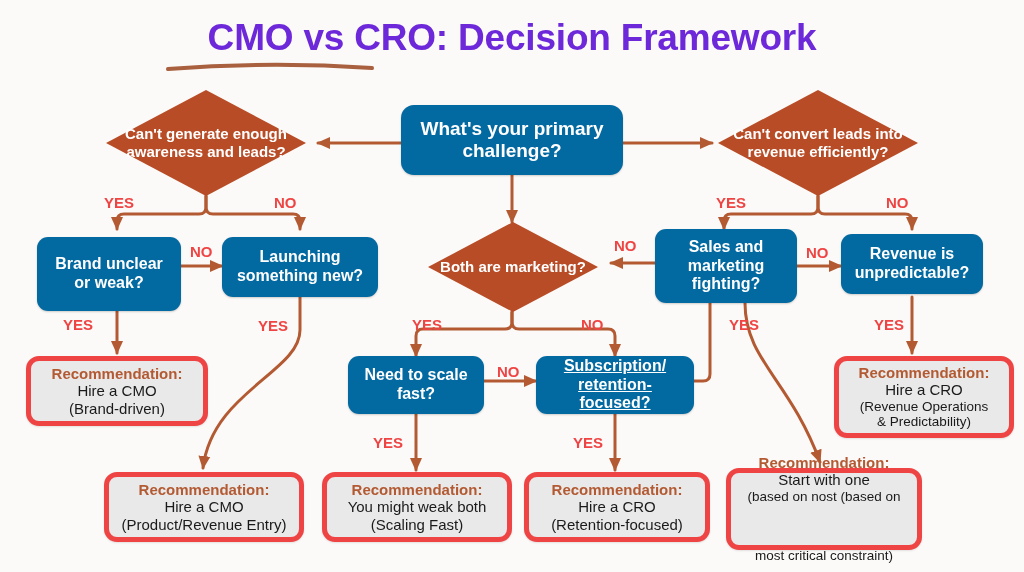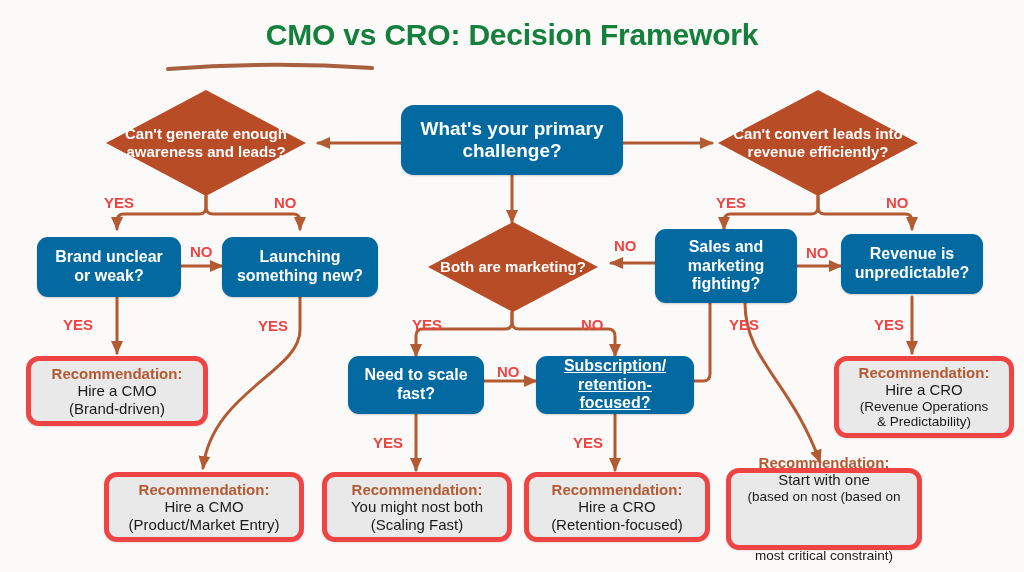--- a/index.html
+++ b/index.html
@@ -29,23 +29,23 @@
     z-index: 3;
   }
   
   .title-wrap {
     position: absolute;
     left: 0; top: 18px; width: 1024px;
     text-align: center;
     z-index: 4;
   }
   .title-text {
-    font-size: 30px;
-    font-weight: bold;
-    color: #15803d;
+    font-size: 37px;
+    font-weight: bold;
+    color: #6d28d9;
     letter-spacing: -0.2px;
     line-height: 1.1;
     display: inline-block;
   }
   .title-underline {
     position: absolute;
     left: 165px; top: 62px;
     width: 210px; height: 12px;
   }
   
@@ -208,21 +208,21 @@
 
   <div class="diamond" style="left:428px; top:222px; width:170px; height:90px;">
     <div class="dshape"></div>
     <div class="dlabel">Both are marketing?</div>
   </div>
 
   <div class="node qbox root" style="left:401px; top:105px; width:222px; height:70px;">
     <span>What's your primary challenge?</span>
   </div>
 
-  <div class="node qbox" style="left:37px; top:237px; width:144px; height:60px;">
+  <div class="node qbox" style="left:37px; top:237px; width:144px; height:74px;">
     <span>Brand unclear or weak?</span>
   </div>
 
   <div class="node qbox" style="left:222px; top:237px; width:156px; height:60px;">
     <span>Launching something new?</span>
   </div>
 
   <div class="node qbox" style="left:348px; top:356px; width:136px; height:58px;">
     <span>Need to scale fast?</span>
   </div>
@@ -241,26 +241,26 @@
 
   <div class="node recbox" style="left:26px; top:356px; width:182px; height:70px;">
     <div class="rec-head">Recommendation:</div>
     <div class="rec-body">Hire a CMO</div>
     <div class="rec-body">(Brand-driven)</div>
   </div>
 
   <div class="node recbox" style="left:104px; top:472px; width:200px; height:70px;">
     <div class="rec-head">Recommendation:</div>
     <div class="rec-body">Hire a CMO</div>
-    <div class="rec-body">(Product/Market Entry)</div>
+    <div class="rec-body">(Product/Revenue Entry)</div>
   </div>
 
   <div class="node recbox" style="left:322px; top:472px; width:190px; height:70px;">
     <div class="rec-head">Recommendation:</div>
-    <div class="rec-body">You might nost both</div>
+    <div class="rec-body">You might weak both</div>
     <div class="rec-body">(Scaling Fast)</div>
   </div>
 
   <div class="node recbox" style="left:524px; top:472px; width:186px; height:70px;">
     <div class="rec-head">Recommendation:</div>
     <div class="rec-body">Hire a CRO</div>
     <div class="rec-body">(Retention-focused)</div>
   </div>
 
   <div class="node recbox" style="left:726px; top:468px; width:196px; height:82px;">

